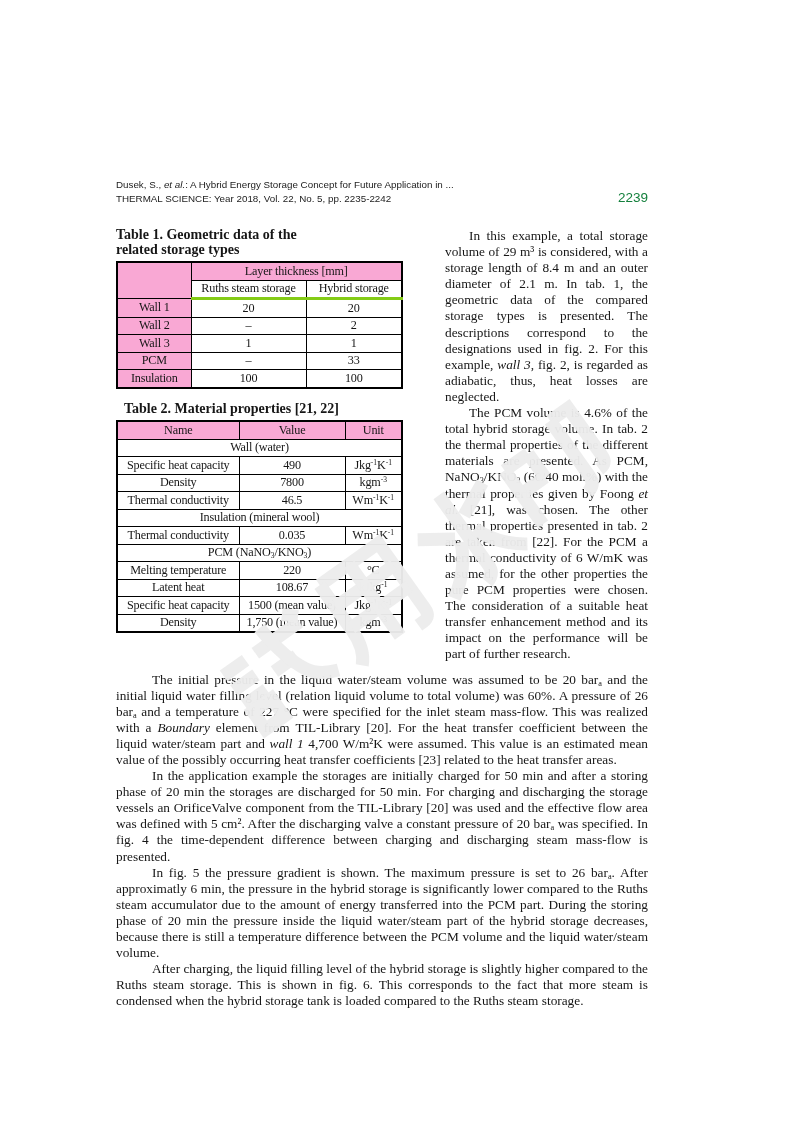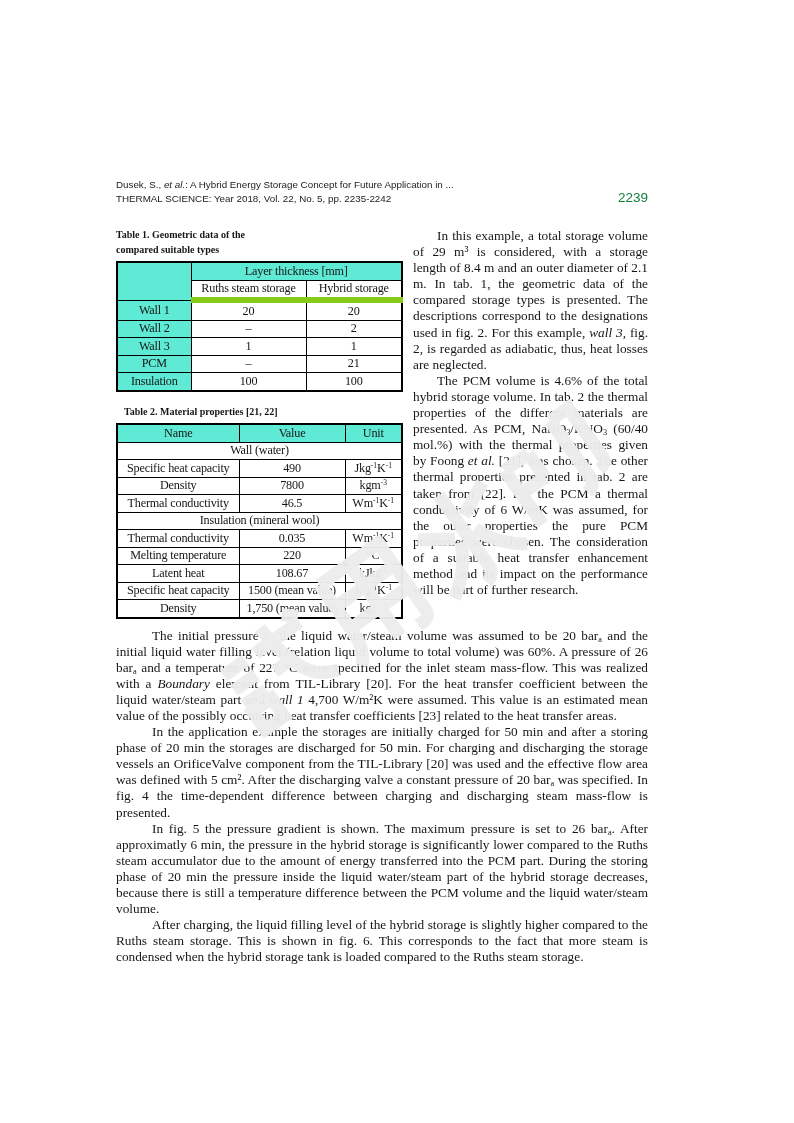--- a/index.html
+++ b/index.html
@@ -28,26 +28,26 @@
   .page-number {
     position: absolute;
     right: 0; bottom: 0;
     font-size: 13.5px;
     line-height: 14px;
     color: #15803d;
   }
   
   .two-col { display: flex; gap: 12px; margin-top: 23px; }
   .col-left  { flex: 0 0 285px; width: 285px; }
-  .col-right { flex: 1 1 auto; text-align: justify; font-size: 13.3px; line-height: 16.1px; }
+  .col-right { flex: 1 1 auto; text-align: justify; font-size: 13.3px; line-height: 16.1px; margin-left: 32px; }
   .col-right p { margin: 0; text-indent: 24px; }
   
   .tcap {
     font-weight: bold;
-    font-size: 10px;
+    font-size: 14px;
     line-height: 14.5px;
     margin: 0 0 4px 0;
   }
   .tcap2 { margin: 13px 0 4px 8px; }
   
   table {
     border-collapse: collapse;
     table-layout: fixed;
     width: 285px;
     border: 2px solid #000;
@@ -57,22 +57,22 @@
   td {
     border: 1px solid #000;
     text-align: center;
     vertical-align: middle;
     height: 16.5px;
     padding: 0 1px;
     line-height: 13px;
     white-space: nowrap;
     overflow: hidden;
   }
-  .gray { background: #5eead4; }
-  #table1 tr.subhead td { border-bottom: 6px solid #84cc16; }
+  .gray { background: #f9a8d4; }
+  #table1 tr.subhead td { border-bottom: 3px solid #84cc16; }
   
   .bodytext {
     margin-top: 9px;
     text-align: justify;
     font-size: 13.3px;
     line-height: 16.1px;
   }
   .bodytext p { margin: 0; text-indent: 36px; }
   
   .seg-sup { font-size: 0.62em; vertical-align: 0.5em; line-height: 0; letter-spacing: 0; }
@@ -103,21 +103,21 @@
     <div>THERMAL SCIENCE: Year 2018, Vol. 22, No. 5, pp. 2235-2242</div>
     <div class="page-number">2239</div>
   </header>
 
   <div class="two-col">
 
     <div class="col-left">
 
       <div class="tcap">
         <div>Table 1. Geometric data of the</div>
-        <div>compared suitable types</div>
+        <div>related storage types</div>
       </div>
 
       <table id="table1">
         <colgroup>
             <col style="width:74px">
             <col style="width:115px">
             <col style="width:96px">
           </colgroup>
         <tbody>
           <tr>
@@ -139,21 +139,21 @@
             <td>2</td>
           </tr>
           <tr>
             <td class="gray">Wall 3</td>
             <td>1</td>
             <td>1</td>
           </tr>
           <tr>
             <td class="gray">PCM</td>
             <td>–</td>
-            <td>21</td>
+            <td>33</td>
           </tr>
           <tr>
             <td class="gray">Insulation</td>
             <td>100</td>
             <td>100</td>
           </tr>
         </tbody>
       </table>
 
       <div class="tcap tcap2">Table 2. Material properties [21, 22]</div>
@@ -188,20 +188,23 @@
             <td>46.5</td>
             <td><span>Wm</span><span class="seg-sup">-1</span><span>K</span><span class="seg-sup">-1</span></td>
           </tr>
           <tr>
             <td colspan="3"><span>Insulation (mineral wool)</span></td>
           </tr>
           <tr>
             <td>Thermal conductivity</td>
             <td>0.035</td>
             <td><span>Wm</span><span class="seg-sup">-1</span><span>K</span><span class="seg-sup">-1</span></td>
+          </tr>
+          <tr>
+            <td colspan="3"><span>PCM (NaNO</span><span class="seg-sub">3</span><span>/KNO</span><span class="seg-sub">3</span><span>)</span></td>
           </tr>
           <tr>
             <td>Melting temperature</td>
             <td>220</td>
             <td><span>°C</span></td>
           </tr>
           <tr>
             <td>Latent heat</td>
             <td>108.67</td>
             <td><span>kJkg</span><span class="seg-sup">-1</span></td>

